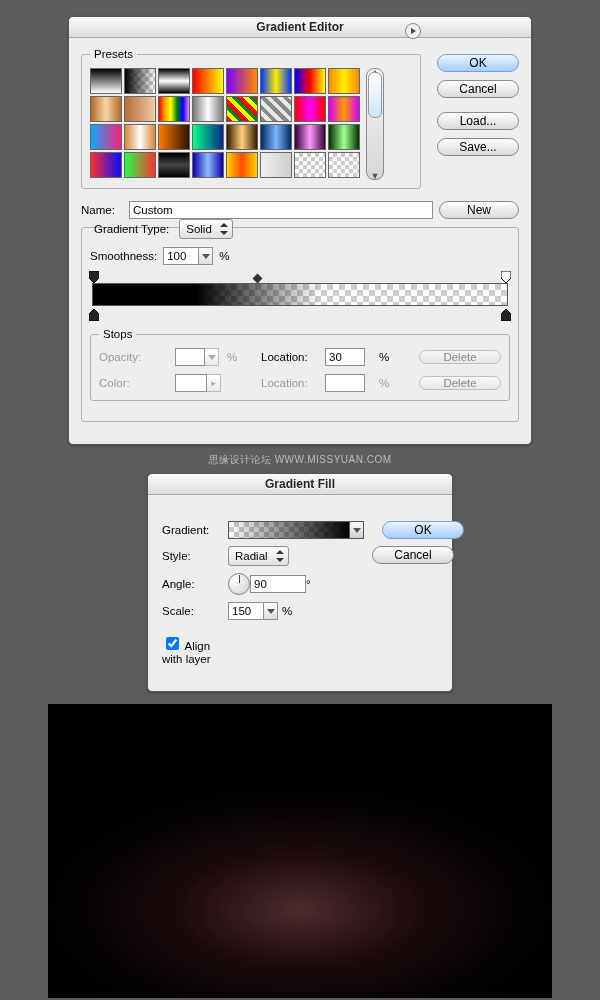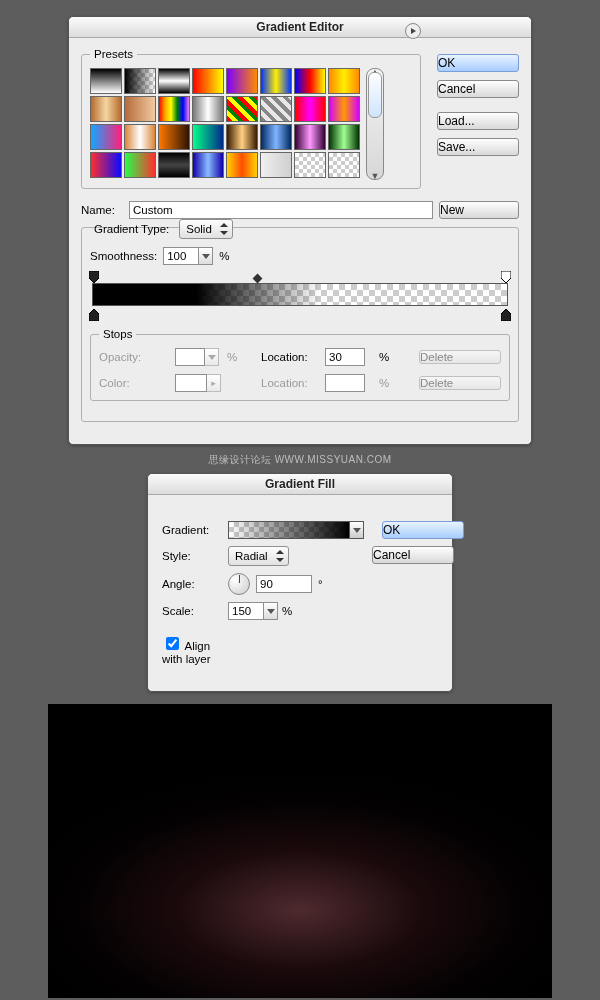--- a/index.html
+++ b/index.html
@@ -2,21 +2,21 @@
 <html><head>
 <meta charset="utf-8">
 <style>
 html,body{margin:0;padding:0;background:#5d5d5d;font-family:"Lucida Grande","Segoe UI",sans-serif;font-size:11.5px;color:#000;width:600px}
 .wrap{width:600px;padding:16px 34px 0 34px;box-sizing:border-box}
 .dlg{background:#ededed;border:1px solid #555;border-radius:5px;box-shadow:0 1px 3px rgba(0,0,0,.3);margin:0 auto 8px auto;position:relative}
 .ttl{background:linear-gradient(#fbfbfb,#dcdcdc);border-bottom:1px solid #a8a8a8;border-radius:5px 5px 0 0;text-align:center;font-weight:600;font-size:12px;padding:3px 0;color:#222;text-shadow:0 1px 0 #fff}
 .body{padding:10px 12px}
 fieldset{border:1px solid #b0b0b0;border-radius:3px;margin:0 0 12px 0;padding:8px 8px}
 legend{padding:0 4px;font-size:11.5px}
-.btn{display:block;width:80px;padding:1px 0;margin-bottom:8px;border:1px solid #8a8a8a;border-radius:3px;background:linear-gradient(#fefefe,#d9d9d9);font-size:12px;cursor:pointer}
+.btn{display:block;width:80px;padding:1px 0;margin-bottom:8px;border:1px solid #8a8a8a;border-radius:9px;background:linear-gradient(#fefefe,#d9d9d9);text-align:center;font-size:12px;cursor:pointer}
 .btn-p{background:linear-gradient(#e9f3ff,#a7cdfd);border-color:#7a9cd8}
 .btn-s{width:80px;padding:0 0;font-size:11.5px;color:#888;border-color:#c0c0c0;background:linear-gradient(#f6f6f6,#e6e6e6)}
 .row{display:flex;align-items:center;gap:6px;margin-bottom:8px}
 .lbl{text-align:left}
 input[type=text]{border:1px solid #8f8f8f;background:#fff;font:inherit;padding:1px 3px;height:18px;box-sizing:border-box}
 .sel{display:inline-flex;align-items:center;border:1px solid #8f8f8f;border-radius:3px;background:linear-gradient(#fdfdfd,#e1e1e1);height:18px;padding:0 4px 0 6px;gap:8px}
 .sel .arr{display:inline-block;width:8px;height:10px;position:relative}
 .sel .arr:before,.sel .arr:after{content:"";position:absolute;left:0;border-left:4px solid transparent;border-right:4px solid transparent}
 .sel .arr:before{top:-1px;border-bottom:4px solid #333}
 .sel .arr:after{bottom:-1px;border-top:4px solid #333}
@@ -224,21 +224,21 @@
       <span class="lbl">Style:</span>
       <span><span class="sel">
               <span>Radial</span>
               <span class="arr"></span>
             </span></span>
       <div style="align-self:start">
             <div class="btn" style="margin:0">Cancel</div>
           </div>
 
       <span class="lbl">Angle:</span>
-      <span style="display:inline-flex;align-items:center;gap:6px">
+      <span style="display:inline-flex;align-items:center;gap:0">
         <span class="dial"></span>
         <input type="text" style="width: 56px;" value="90">
         <span>°</span>
       </span>
           <span></span>
 
       <span class="lbl">Scale:</span>
       <span style="display:inline-flex;align-items:center;gap:4px">
         <span style="display:inline-flex">
               <input type="text" style="width: 36px;" value="150">

